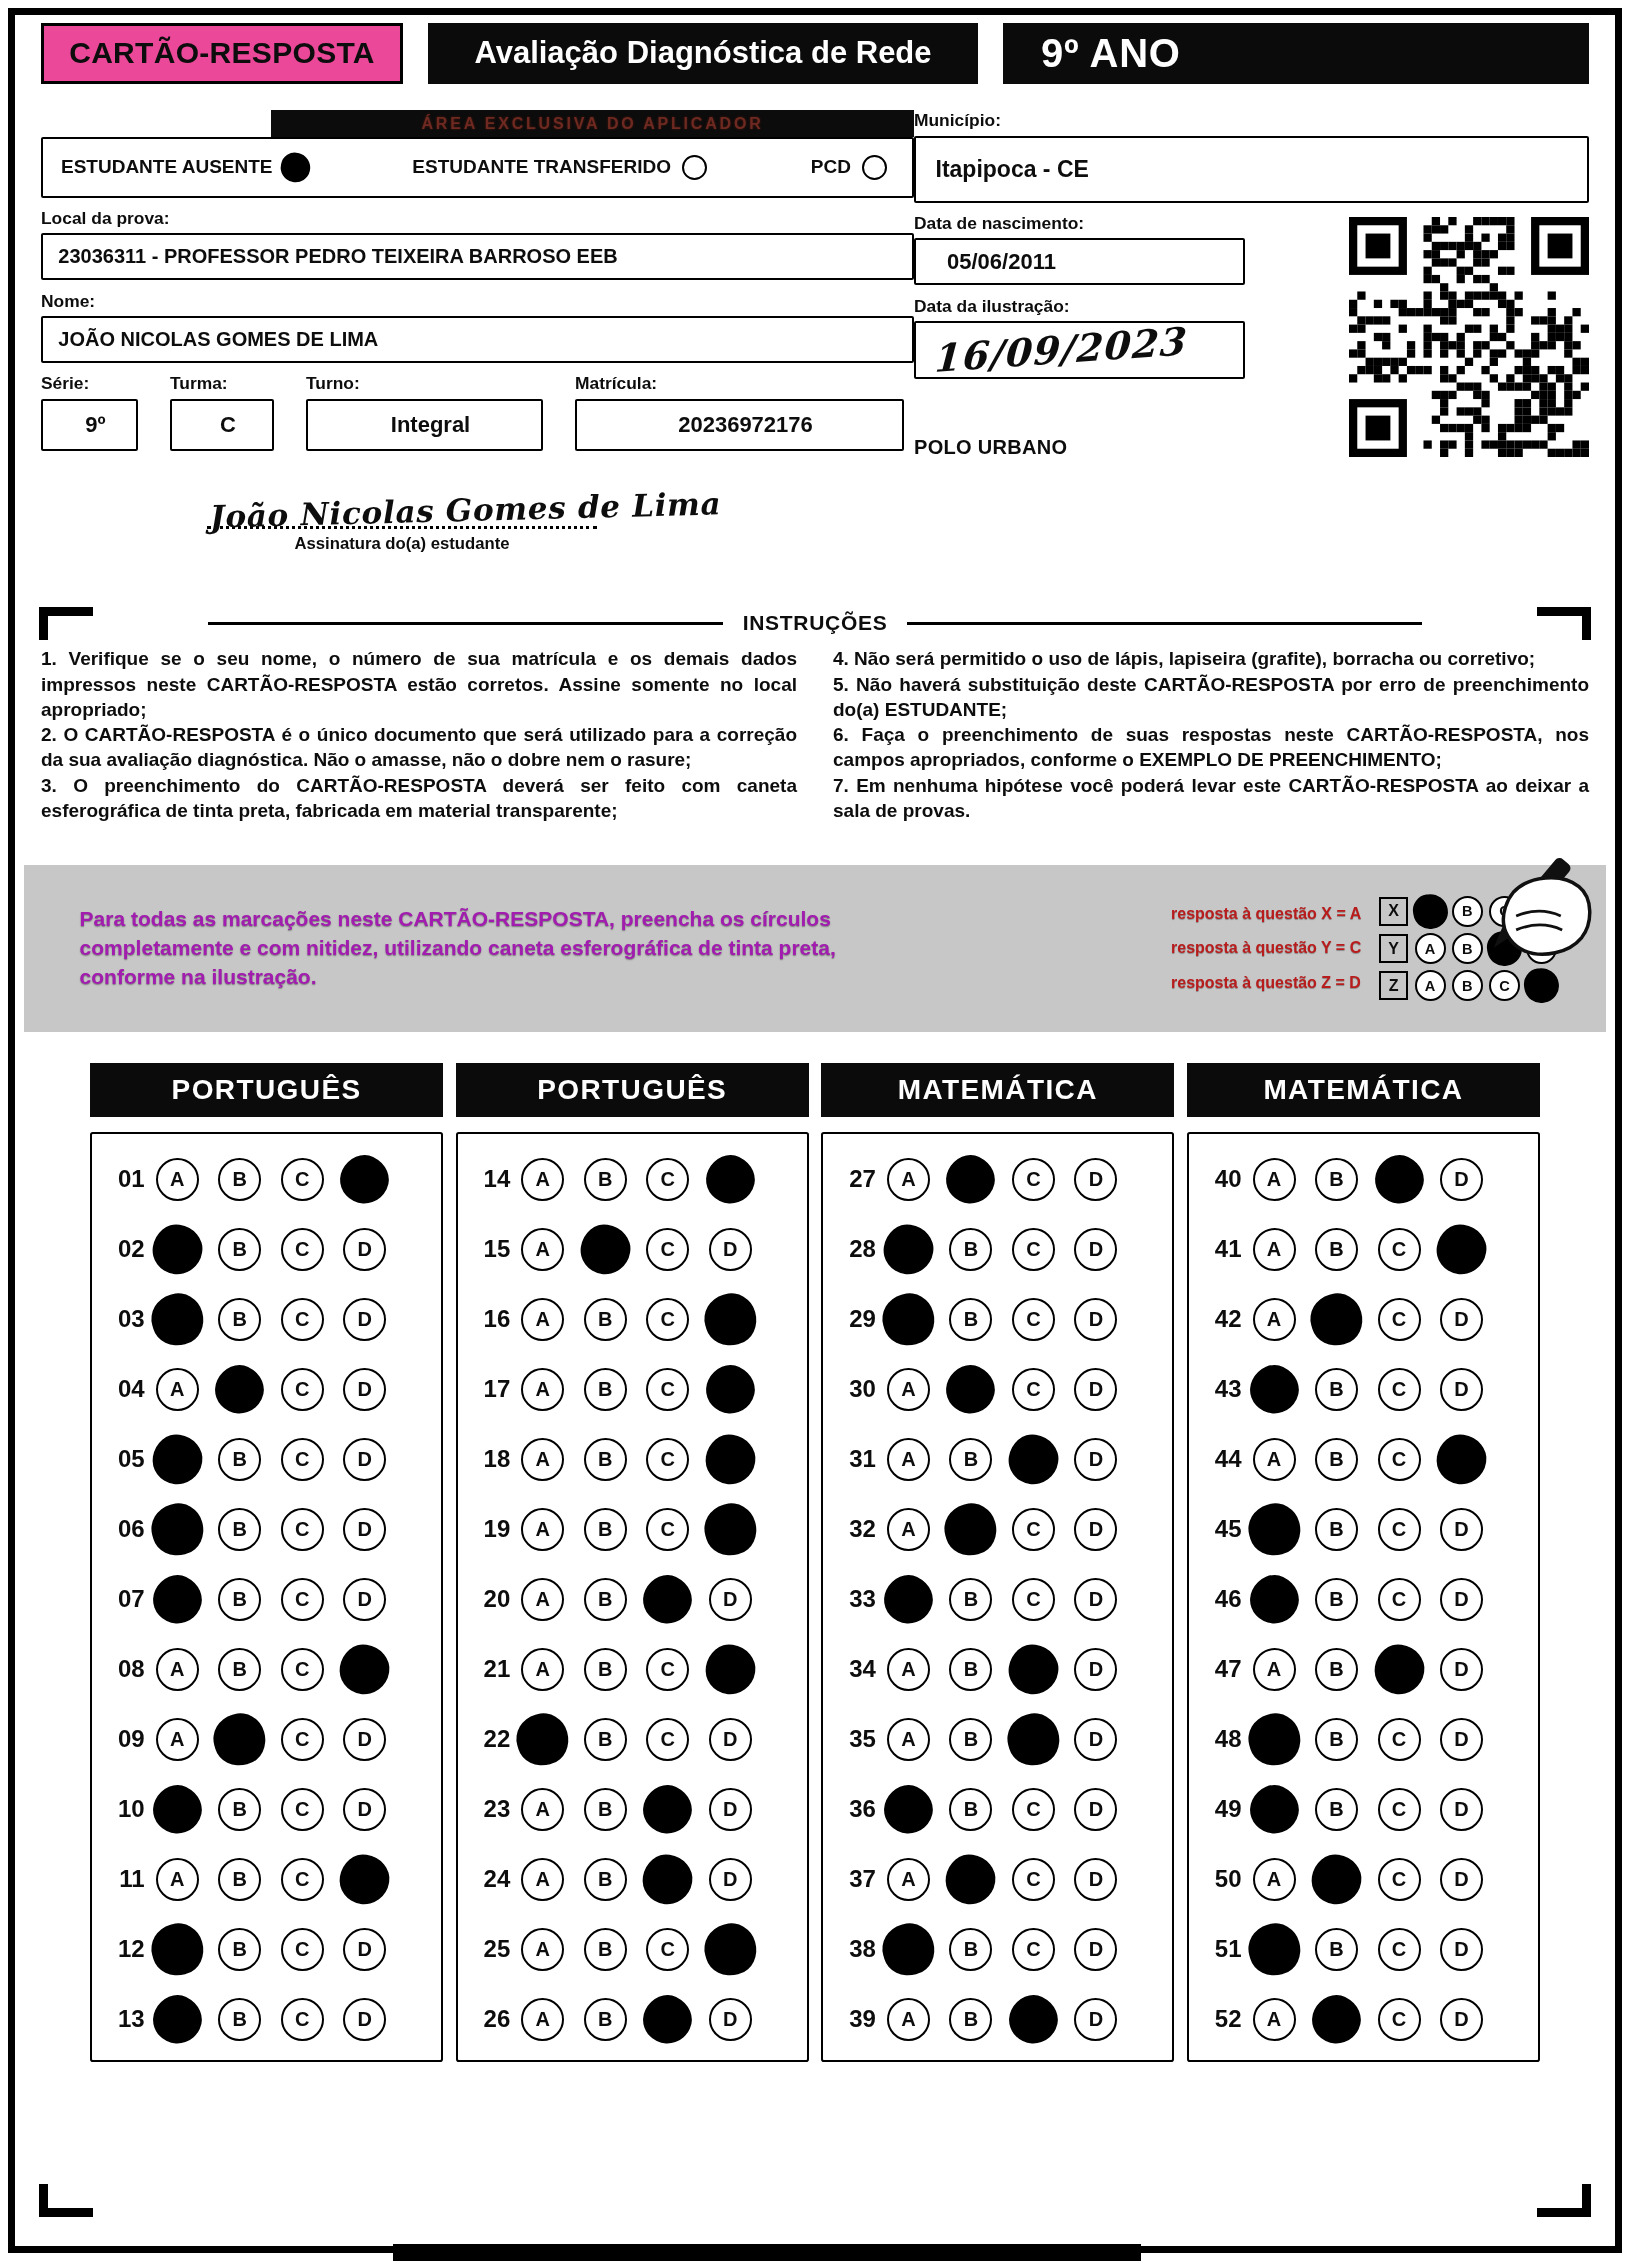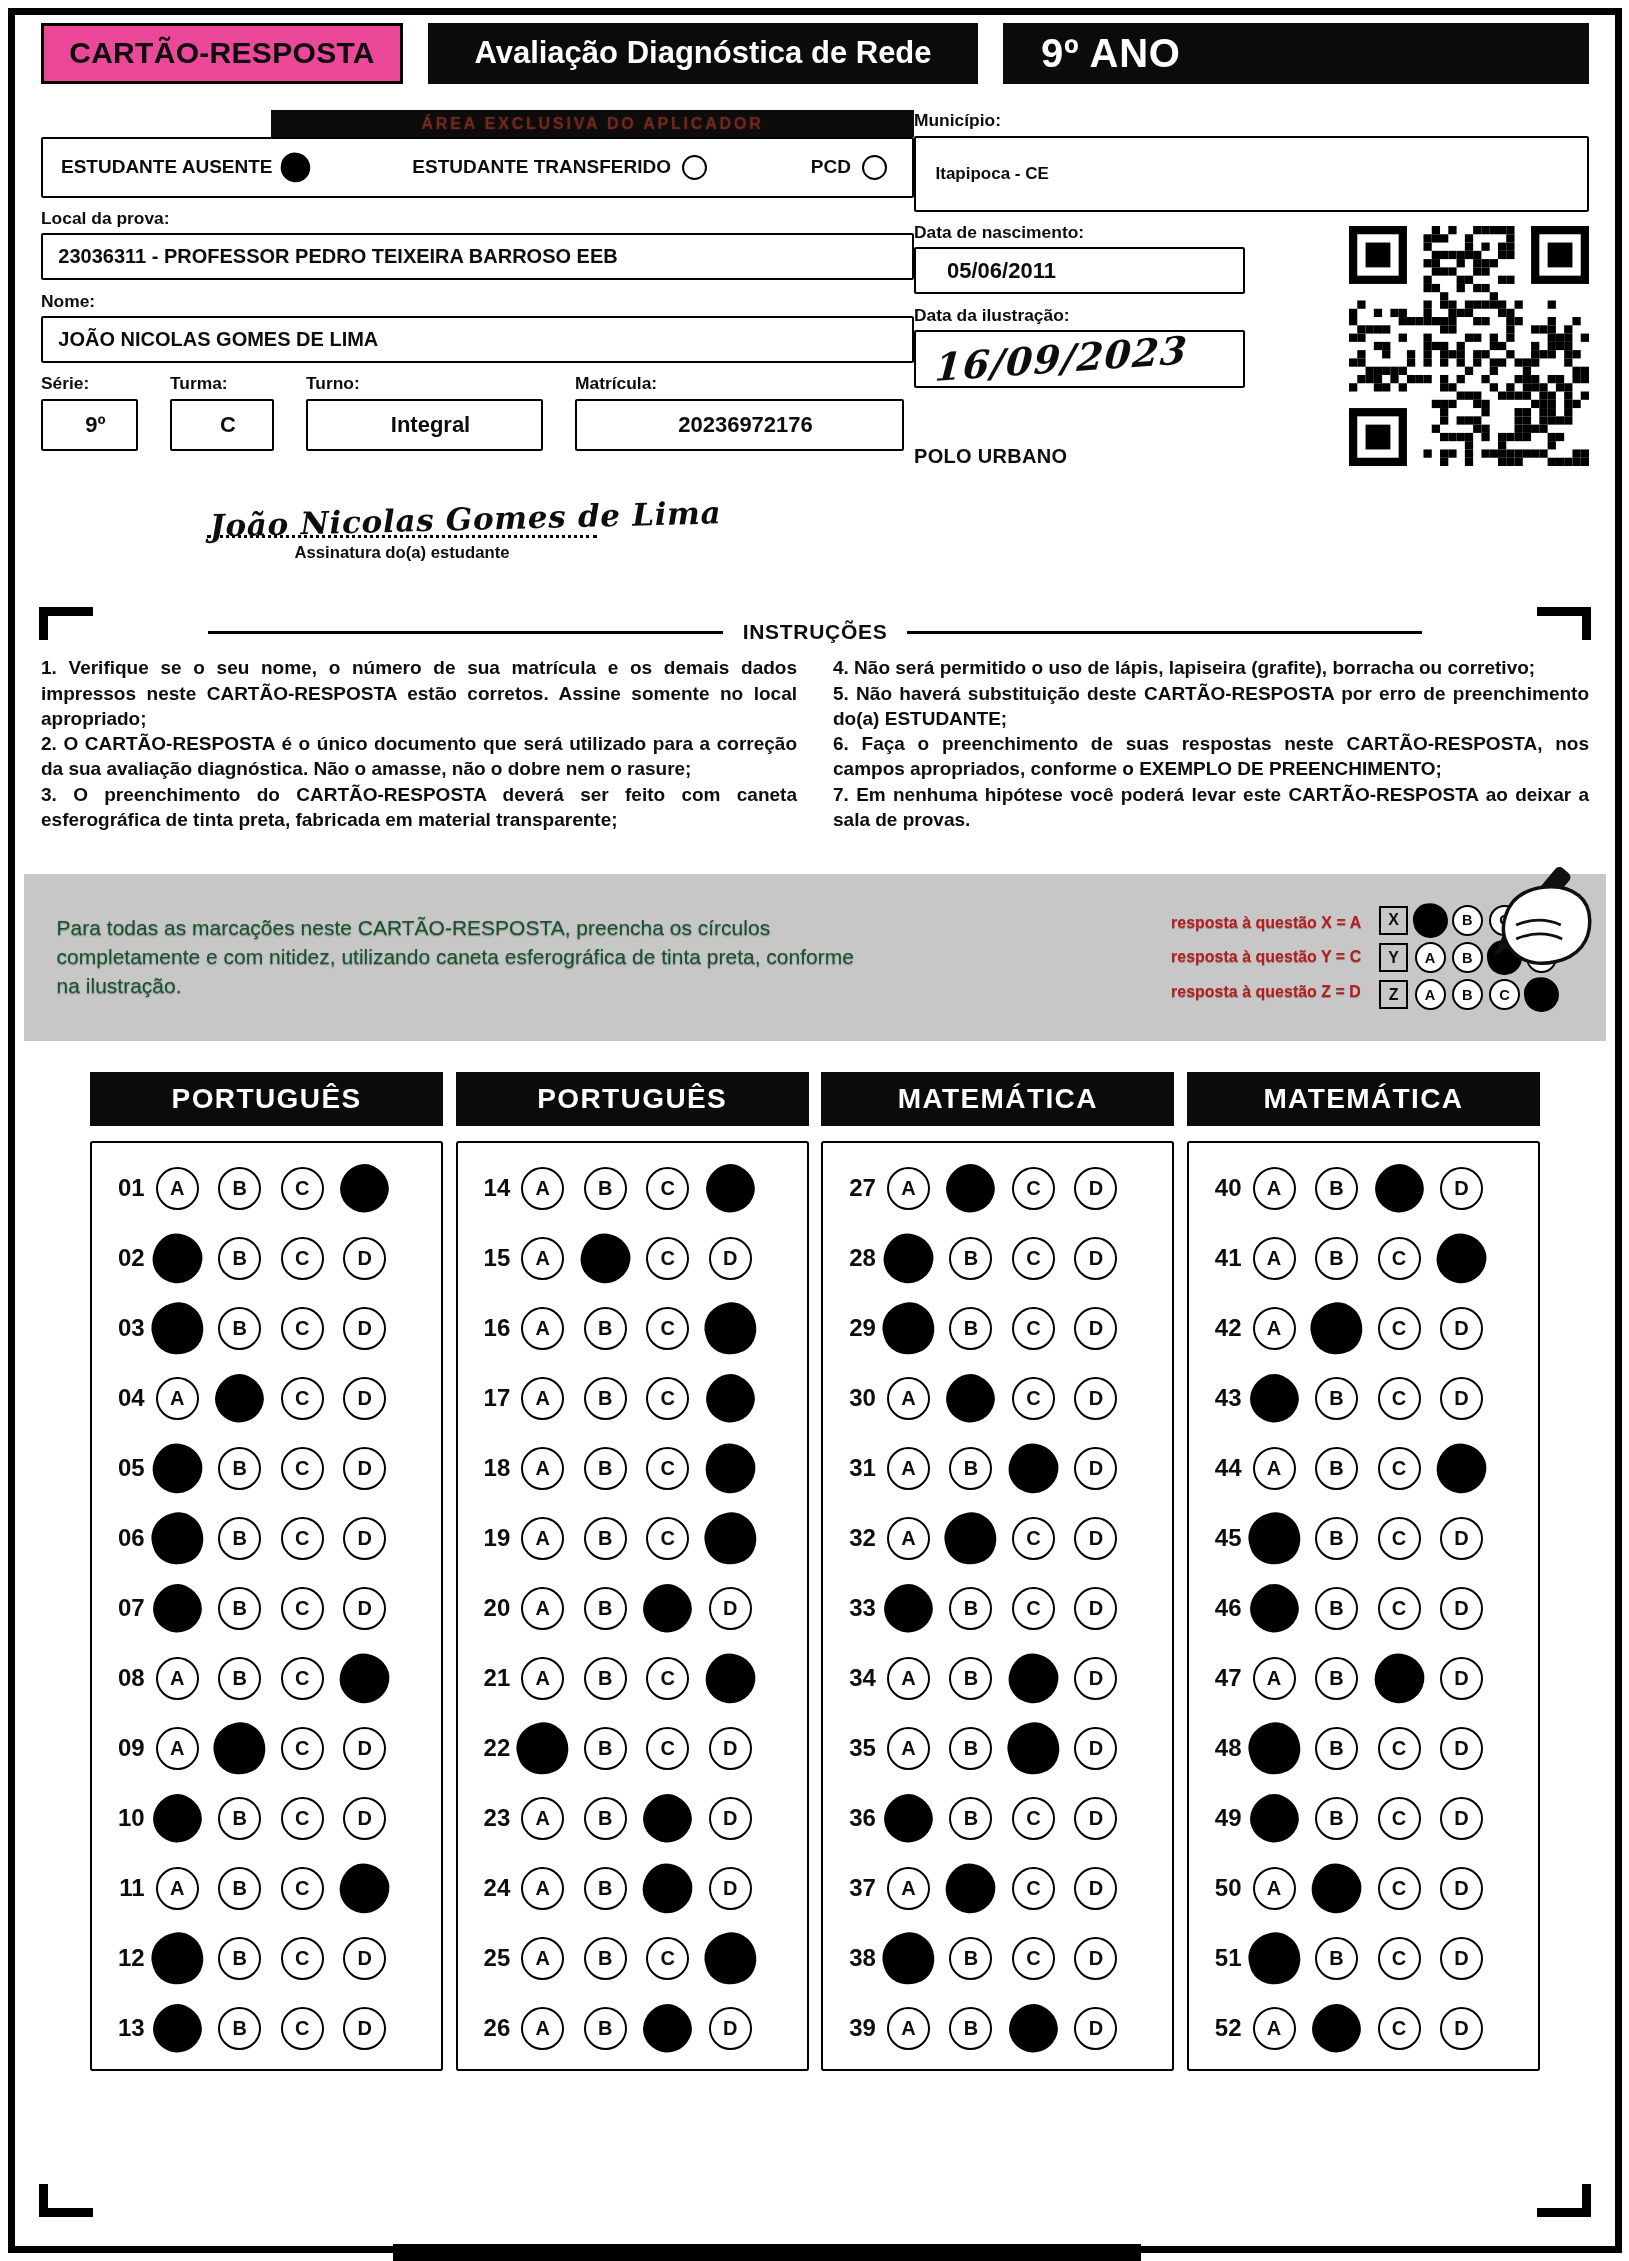--- a/index.html
+++ b/index.html
@@ -26,21 +26,21 @@
   .app-box{border:2.1px solid #000;height:61px;display:flex;align-items:center;justify-content:space-between;padding:0 25px 0 18px;border-radius:2.1px}
   .app-option{display:flex;align-items:center;gap:11px;font-weight:bold;font-size:19px}
   .mini-bubble{width:25px;height:25px;border:2.1px solid #000;border-radius:50%;display:inline-block;flex:none}
   .mini-bubble.filled{background:#000;border-radius:48% 52% 50% 50%;transform:scale(1.18) rotate(12deg)}
   .flabel{font-weight:bold;font-size:17.4px;margin:10.4px 0 4.2px}
   .fbox{border:2.1px solid #000;display:flex;align-items:center;font-weight:bold;font-size:20px;height:47px;padding-left:15.3px;border-radius:2.1px;background:#fff}
   .row4{display:flex;gap:32px}
   .row4 .col .fbox{height:52px;justify-content:center;padding-left:12px;font-size:22px}
   .w-serie{width:97px}.w-turma{width:104px}.w-turno{width:237px}.w-matric{width:329px}
 
-  .fbox.municipio{height:76px;font-size:17px;padding-left:19.5px}
+  .fbox.municipio{height:67px;font-size:23px;padding-left:19.5px}
   .right-lower{display:flex;gap:19.5px}
   .right-fields{width:331px}
   .fbox.nasc{padding-left:31px;font-size:22px}
   .fbox.aplic{height:58px;overflow:visible}
   .handwriting{font-family:"DejaVu Serif",serif;font-style:italic}
   .aplic-value{font-size:38px;font-weight:bold;transform:rotate(-4deg) skewX(-8deg);margin-left:4.2px;letter-spacing:1.4px}
   .polo{font-weight:bold;font-size:20px;margin-top:57px;letter-spacing:0.3px}
   .qr{width:240px;height:240px;margin-left:auto;margin-top:14px;flex:none}
   .qr svg{width:100%;height:100%;display:block}
 
@@ -60,21 +60,21 @@
   
   .inst-head{display:flex;align-items:center;gap:19.5px;margin:57px 167px 0}
   .inst-rule{flex:1;height:3.5px;background:#000}
   .inst-title{font-weight:bold;font-size:21px;letter-spacing:0.7px}
   .inst-cols{display:flex;gap:36px;margin-top:11px}
   .inst-col{flex:1}
   .inst-col p{font-weight:bold;font-size:19px;line-height:1.33;text-align:justify}
 
   
   .band{margin:42px -17.4px 0;background:#c7c7c7;min-height:167px;display:flex;align-items:center;position:relative;padding:15.3px 0}
-  .band-text{width:846px;padding-left:33px;font-weight:normal;font-size:21px;line-height:1.38;color:#14532d;text-shadow:0 0.7px 1.4px rgba(25,25,25,.45)}
+  .band-text{width:846px;padding-left:56px;font-weight:bold;font-size:21px;line-height:1.38;color:#a21caf;text-shadow:0 0.7px 1.4px rgba(25,25,25,.45)}
   .band-right{display:flex;align-items:center;margin-left:auto;margin-right:49px;gap:18px;position:relative}
   .ex-lines p{font-weight:bold;font-size:16px;line-height:2.15;white-space:nowrap;color:#b91c1c;text-shadow:0 0.7px 0.7px rgba(25,25,25,.35)}
   .ex-grid{display:flex;flex-direction:column;gap:6.3px}
   .ex-row{display:flex;gap:6.3px;align-items:center}
   .ex-label{width:29px;height:29px;border:2.1px solid #000;display:flex;align-items:center;justify-content:center;font-weight:bold;font-size:16px;flex:none}
   .ex-bubble{width:31px;height:31px;border:2.1px solid #000;border-radius:50%;display:flex;align-items:center;justify-content:center;font-weight:bold;font-size:14.6px;background:#fff;flex:none}
   .ex-bubble.filled{background:#000;color:transparent;border-radius:47% 53% 50% 50%;transform:scale(1.12) rotate(-9deg)}
   .pen{position:absolute;right:-38px;top:-40px;width:150px;height:122px;pointer-events:none}
 
   

